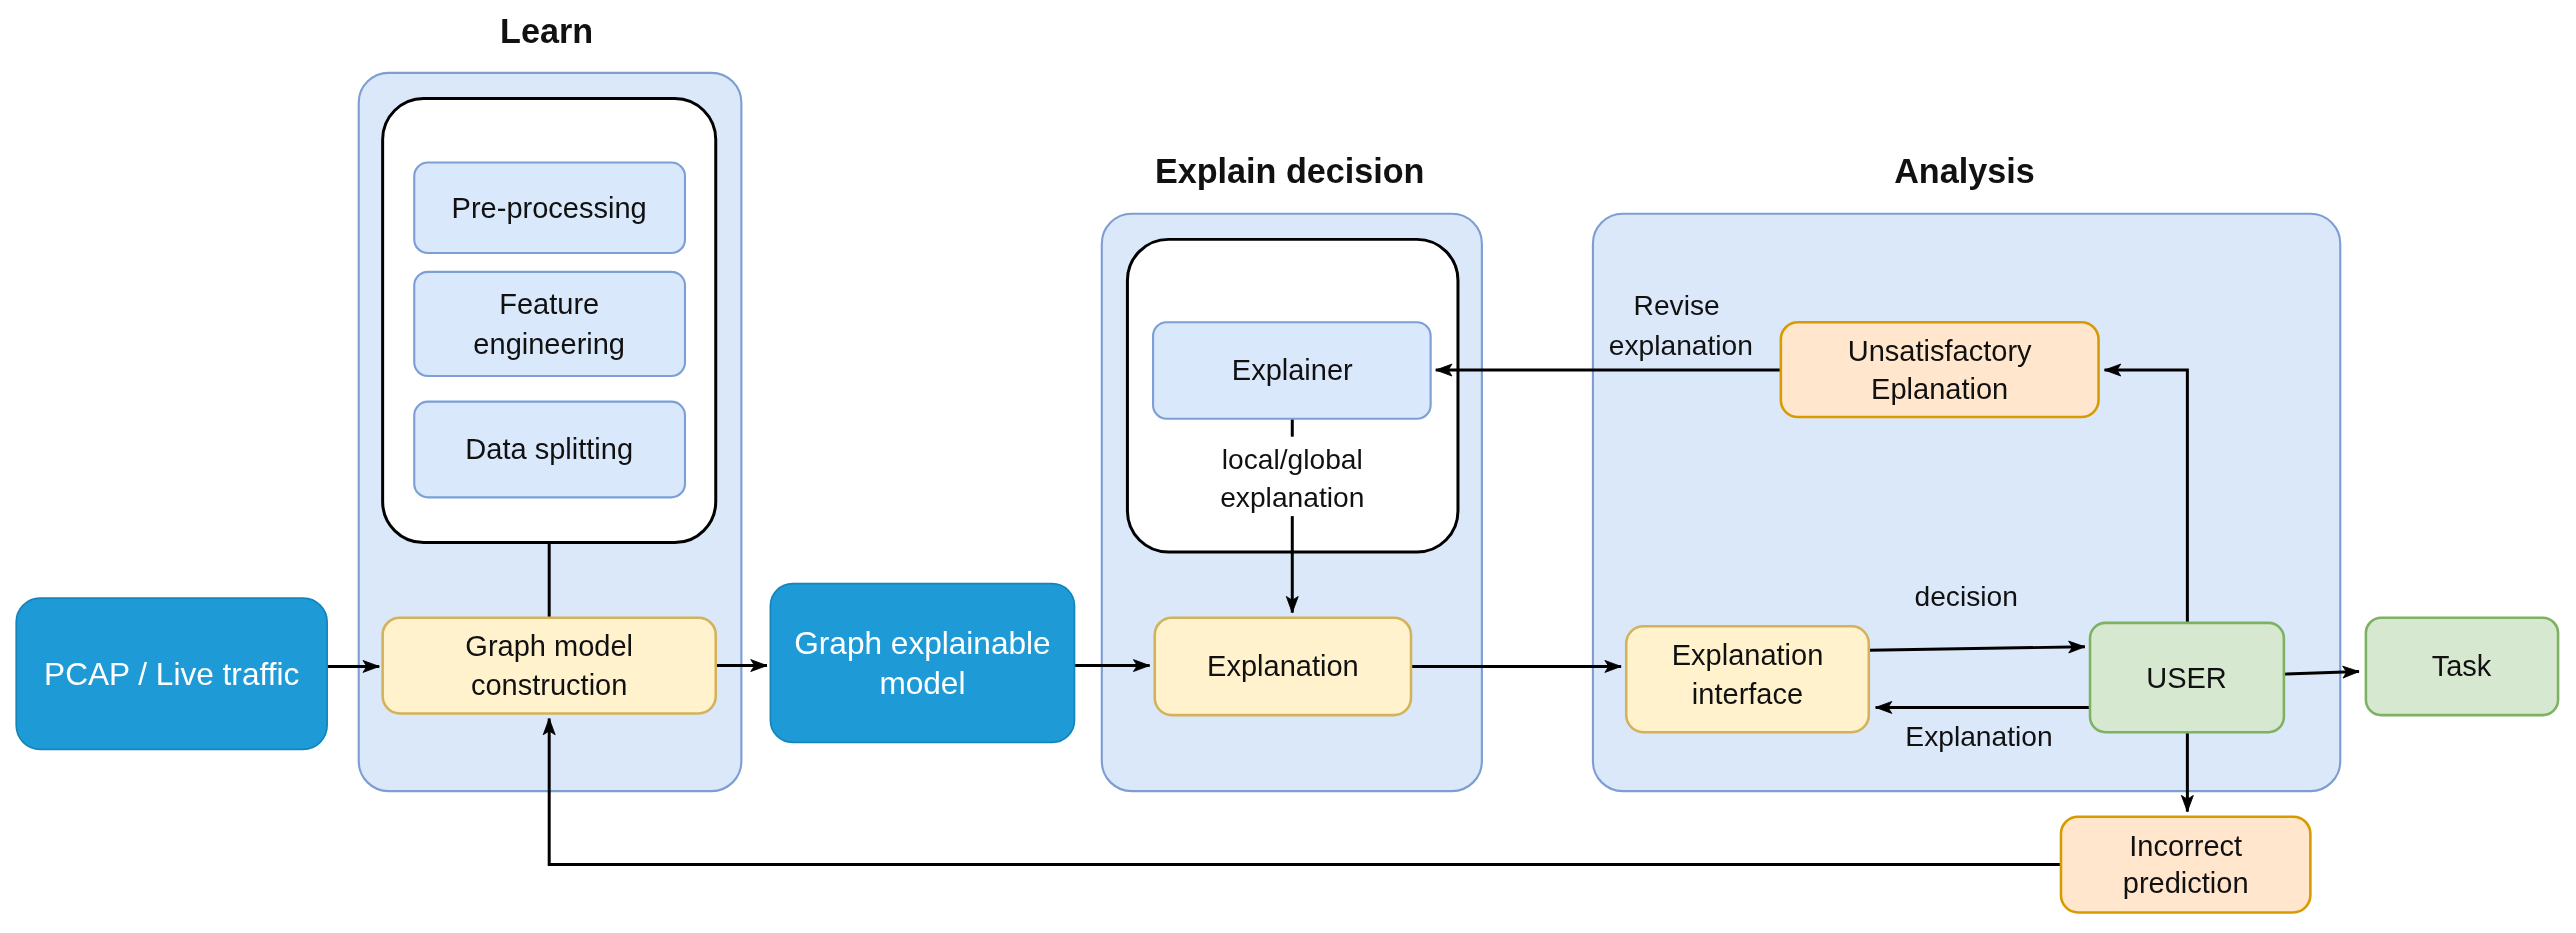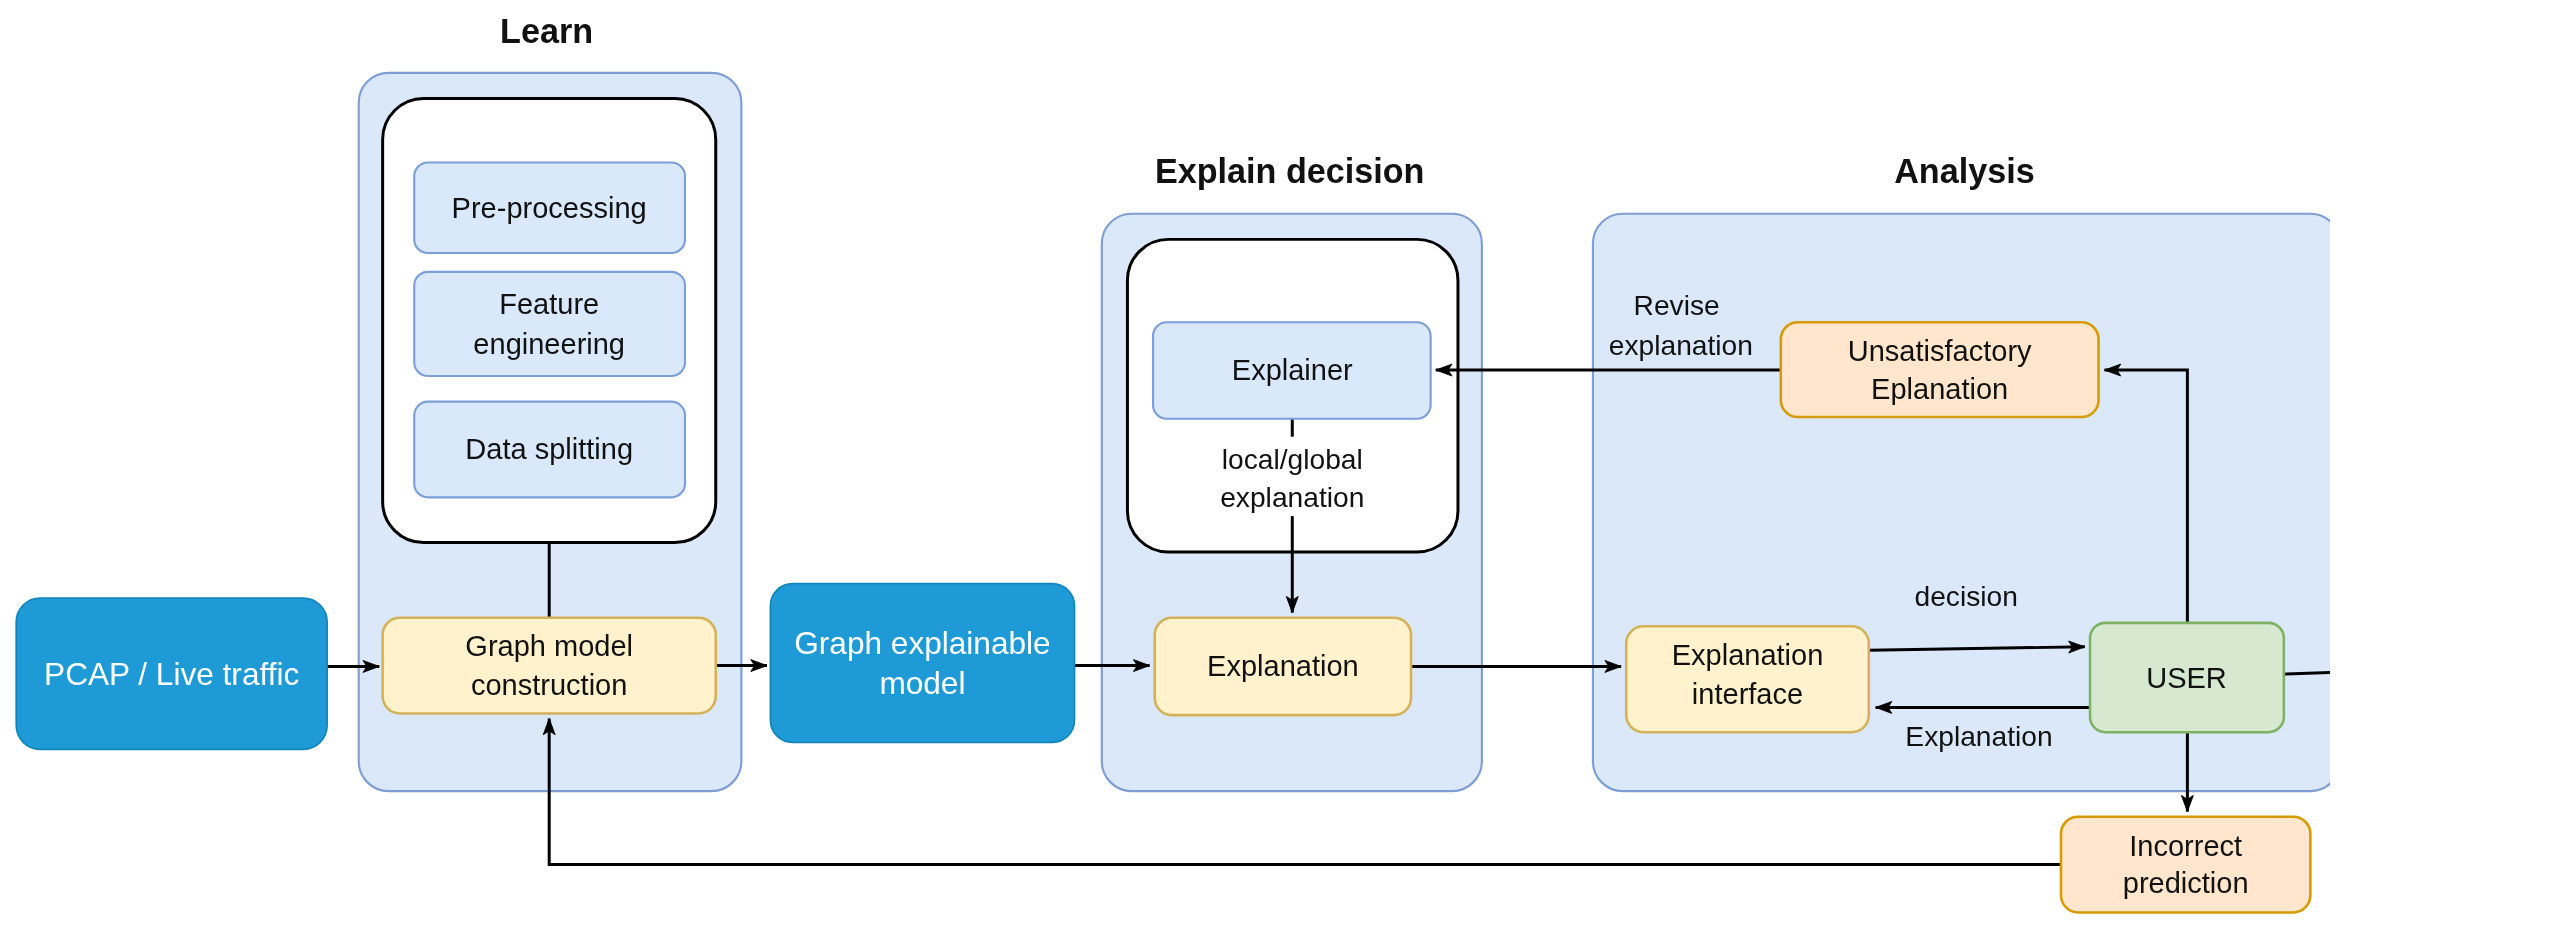--- a/index.html
+++ b/index.html
@@ -1,17 +1,17 @@
 <!DOCTYPE html>
 <html style="font-size:13.7px"><head>
 <meta charset="utf-8">
 <style>
   html,body{margin:0;padding:0;background:#ffffff;}
   body{width:2576px;height:934px;font-family:"Liberation Sans",sans-serif;}
-  #stage{position:relative;width:2330px;height:934px;background:#ffffff;overflow:hidden;}
+  #stage{position:relative;width:2576px;height:934px;background:#ffffff;overflow:hidden;}
   svg{display:block;}
 
   
   .c-container{fill:#dbe8fa;stroke:#7e9ed3;stroke-width:2.5;}
   .c-whitebox{fill:#ffffff;stroke:#000000;stroke-width:3.5;}
   .c-lightblue{fill:#dae8fc;stroke:#7b9fd6;stroke-width:2.5;}
   .c-yellow{fill:#fff2cc;stroke:#d4b259;stroke-width:3;}
   .c-orange{fill:#ffe6cc;stroke:#d79b00;stroke-width:3;}
   .c-green{fill:#d7e8d1;stroke:#7cb261;stroke-width:3;}
   .c-brightblue{fill:#1e9bd7;stroke:#1385bb;stroke-width:2;}

